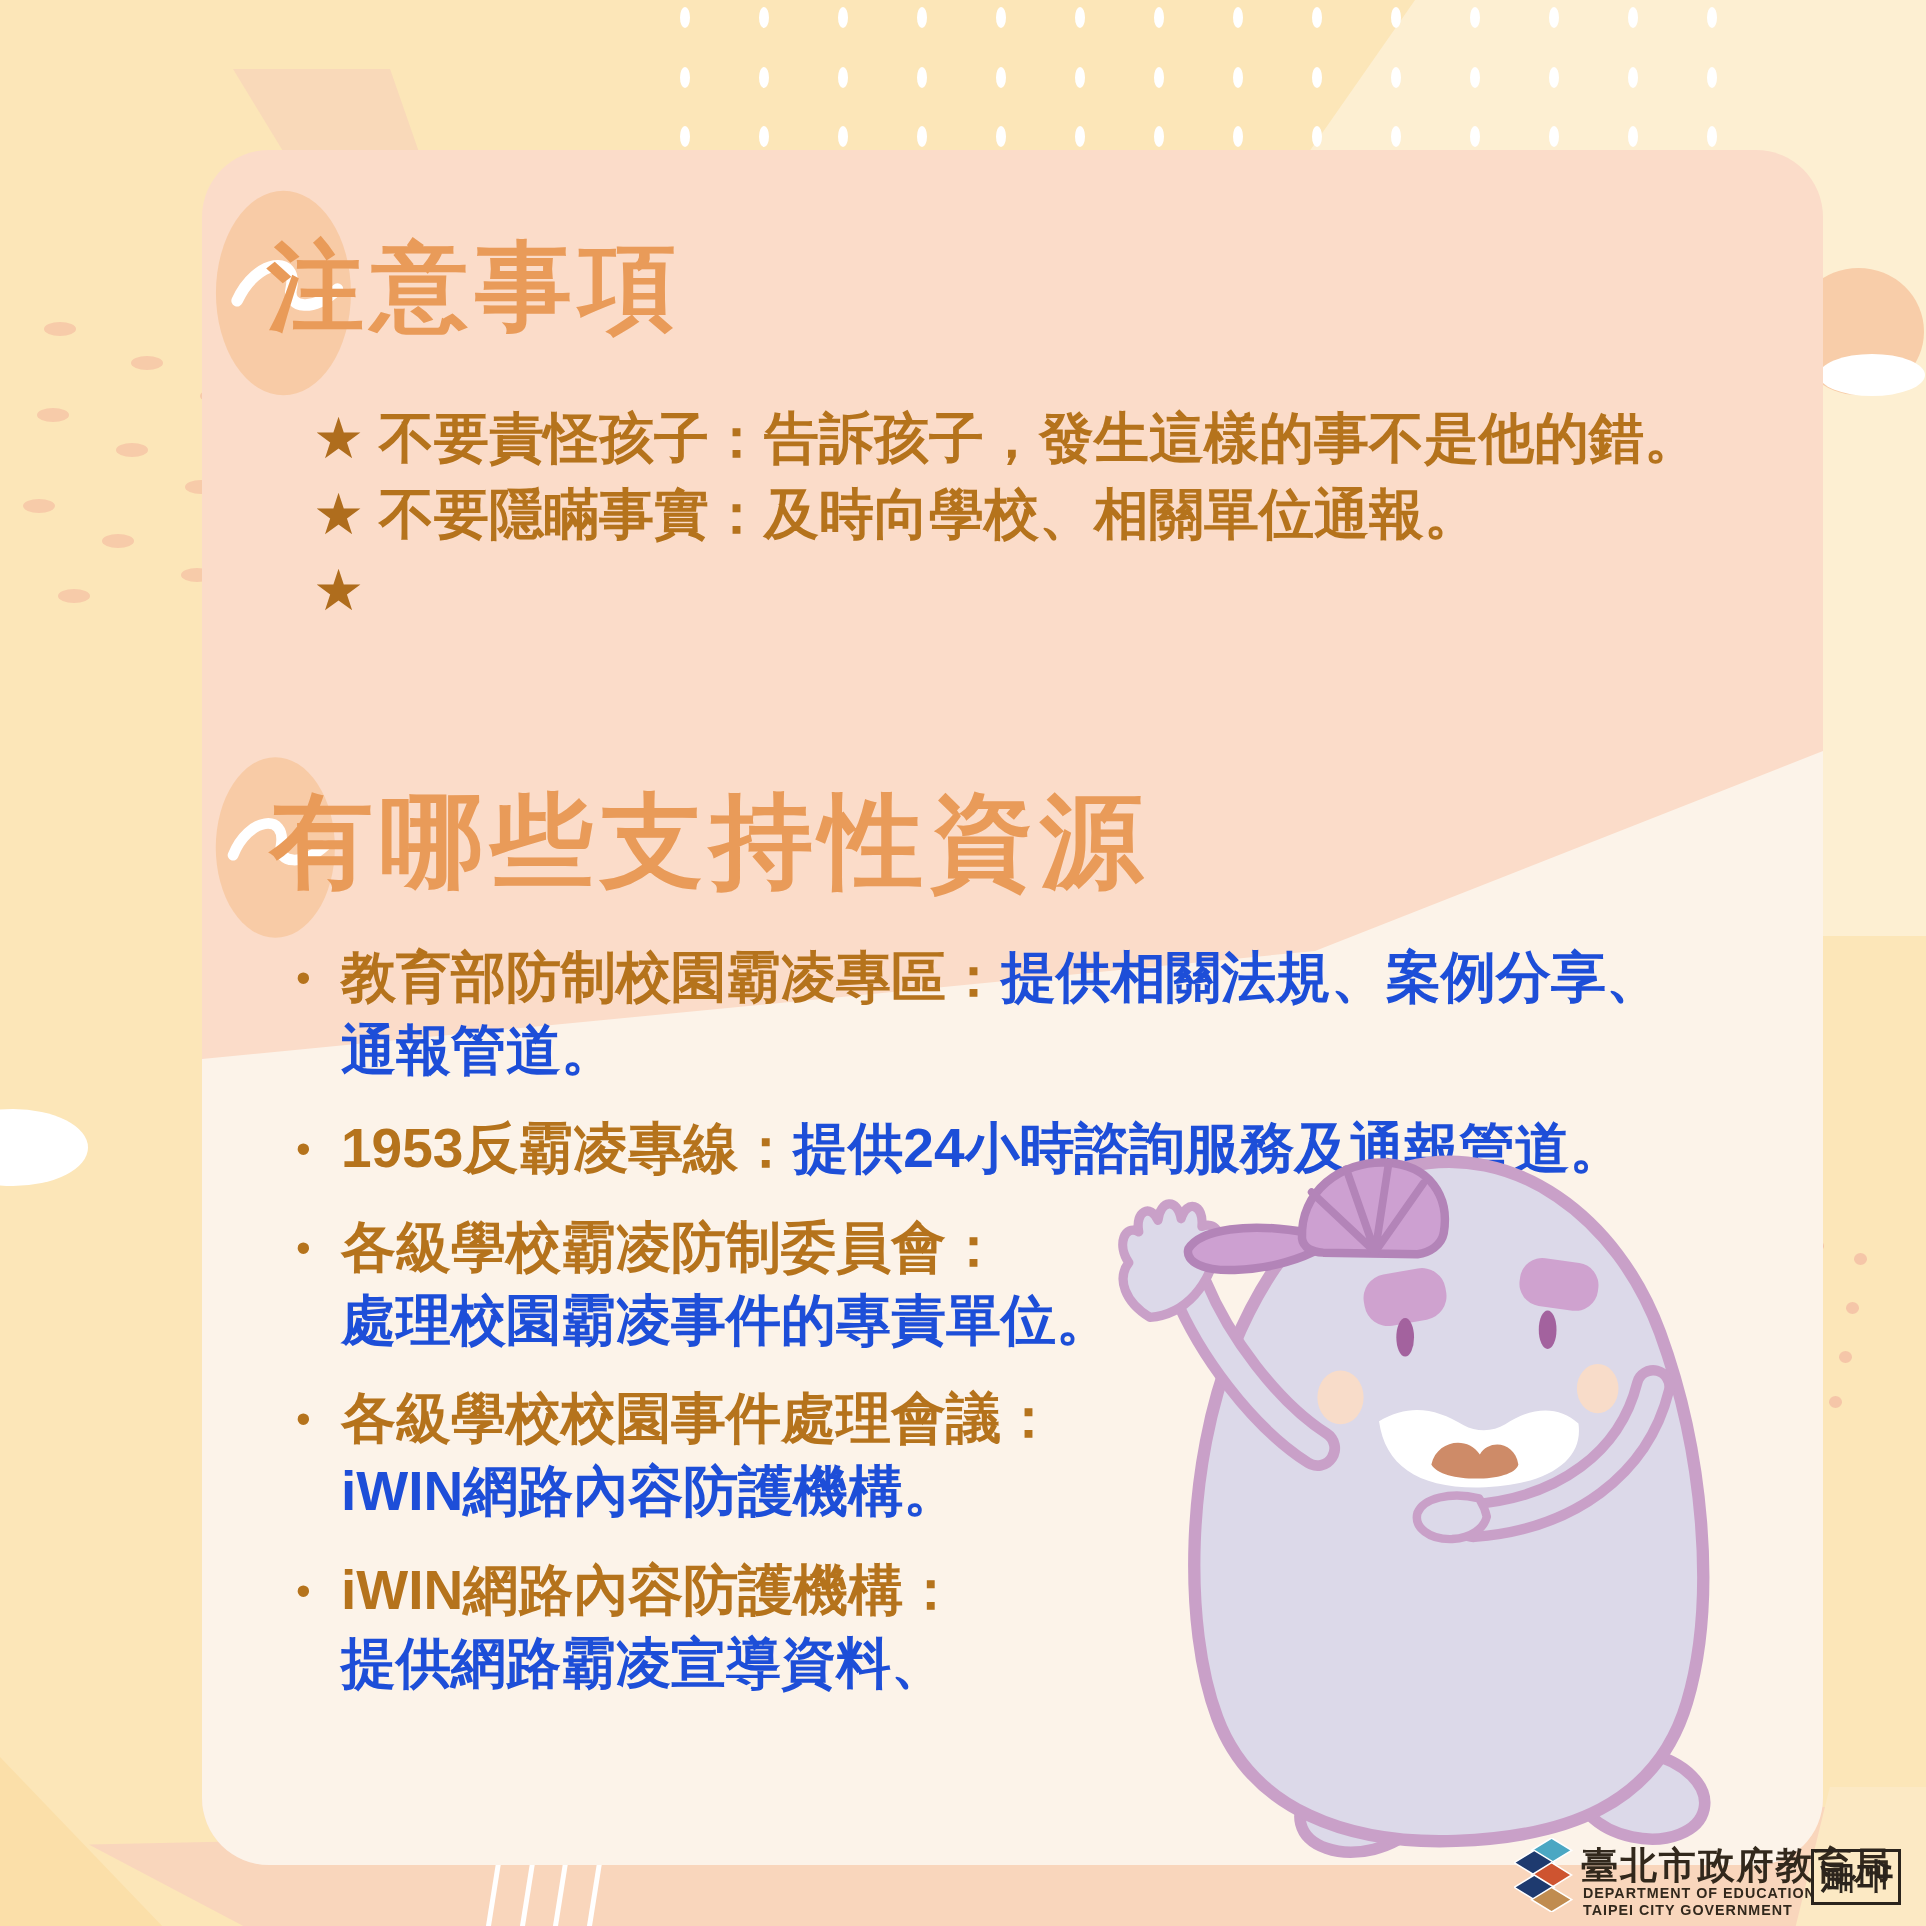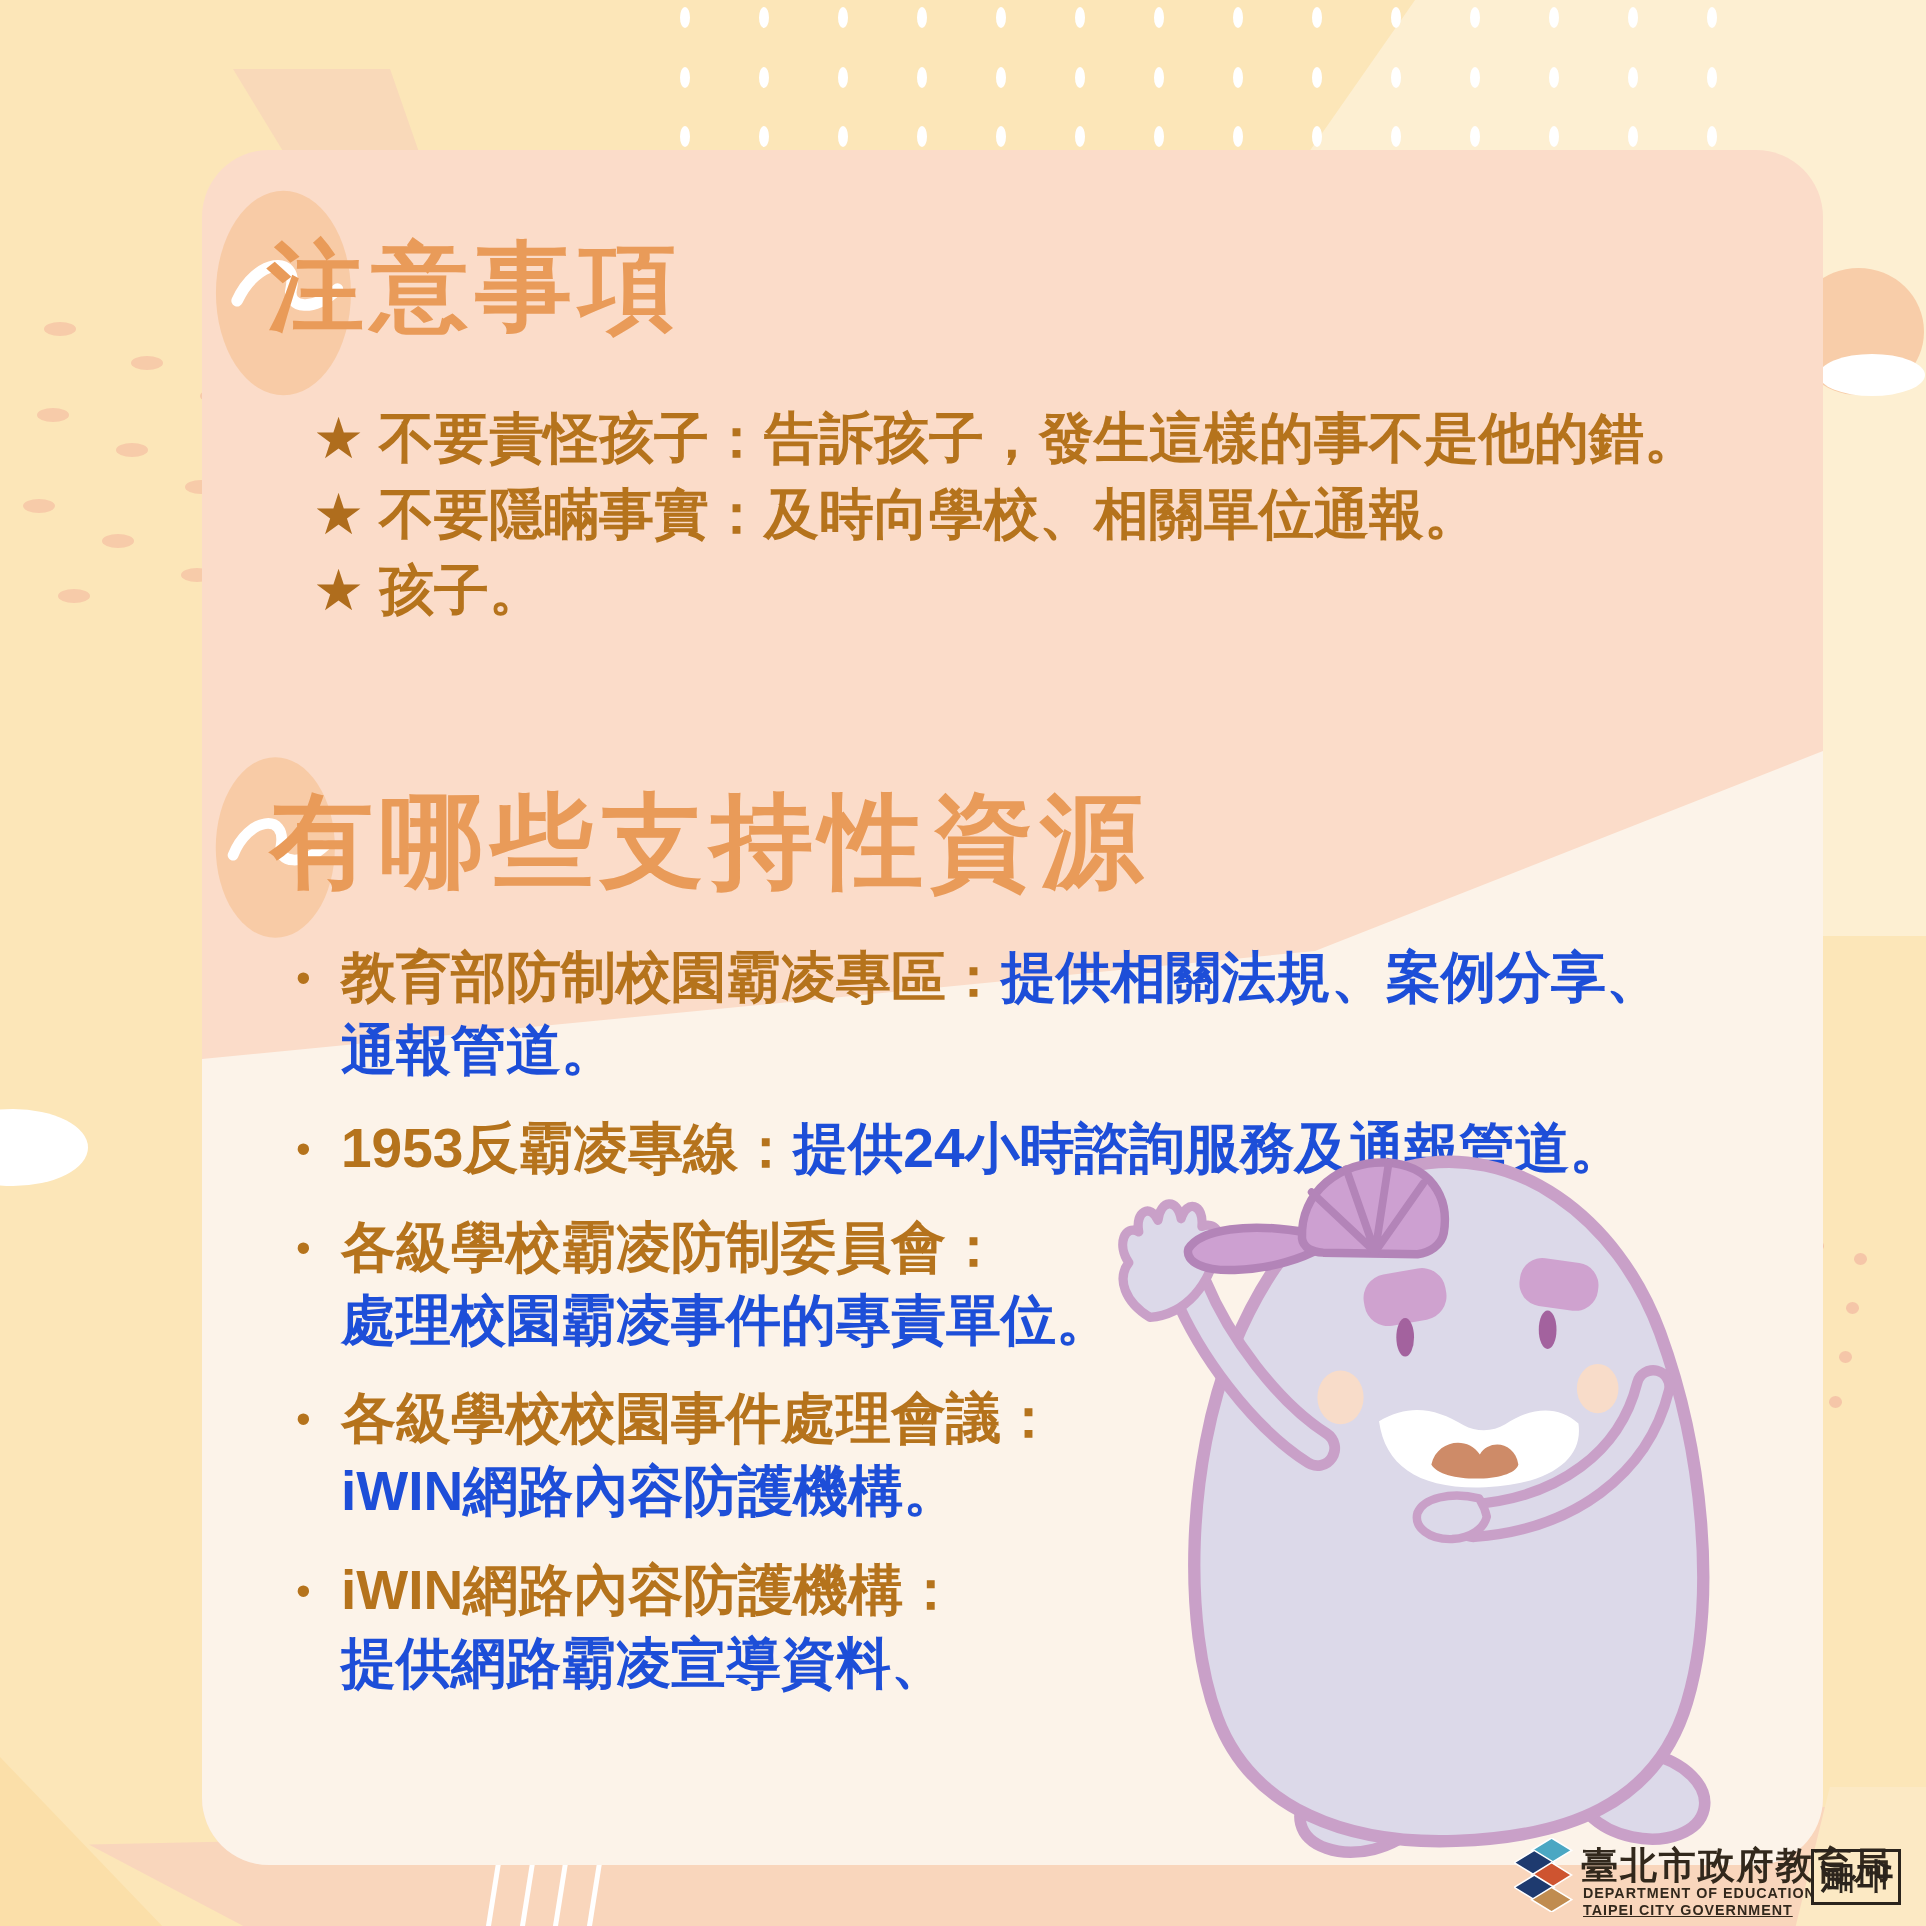--- a/index.html
+++ b/index.html
@@ -54,21 +54,21 @@
   .seg-orange{color:#1d4ed8;}
 
   
   .footer{left:1514px;top:1838px;width:389px;height:81px;}
   .logo-mark{position:absolute;left:0;top:0;width:59px;height:74px;}
   .org-zh{position:absolute;left:67px;top:3.1px;font-size:37px;font-weight:bold;color:#32281C;
     letter-spacing:1.9px;white-space:nowrap;}
   .org-en1{position:absolute;left:69px;top:47px;font-size:14.3px;font-weight:bold;color:#32281C;
     letter-spacing:1px;white-space:nowrap;}
   .org-en2{position:absolute;left:69px;top:64px;font-size:14.3px;font-weight:bold;color:#32281C;
-    letter-spacing:1px;white-space:nowrap;text-decoration:underline;}
+    letter-spacing:1px;white-space:nowrap;}
   .ad-box{position:absolute;left:297px;top:10.8px;width:84px;height:50px;border:3.5px solid #2B241D;
     display:flex;align-items:center;justify-content:center;gap:2.3px;}
   .ad-box span{display:block;font-size:35px;font-weight:bold;color:#2B241D;transform:rotate(90deg);}
 </style>
 </head>
 <body>
 
 <div id="canvas">
 
   <div class="abs bg-light-top"></div>
@@ -180,21 +180,20 @@
         </div>
         <div class="star-item">
           <span class="marker">★</span>
           <div>
             <div class="star-line"><span class="seg-brown">不要隱瞞事實：及時向學校、相關單位通報。</span></div>
           </div>
         </div>
         <div class="star-item">
           <span class="marker">★</span>
           <div>
-            <div class="star-line"><span class="seg-brown">孩子。</span></div>
           </div>
         </div>
       </div>
 
     <div class="res-list" id="res-list">
         <div class="res-item">
           <span class="marker">•</span>
           <div>
             <div class="res-line"><span class="seg-brown">教育部防制校園霸凌專區：</span><span class="seg-orange">提供相關法規、案例分享、</span></div>
             <div class="res-line"><span class="seg-orange">通報管道。</span></div>

